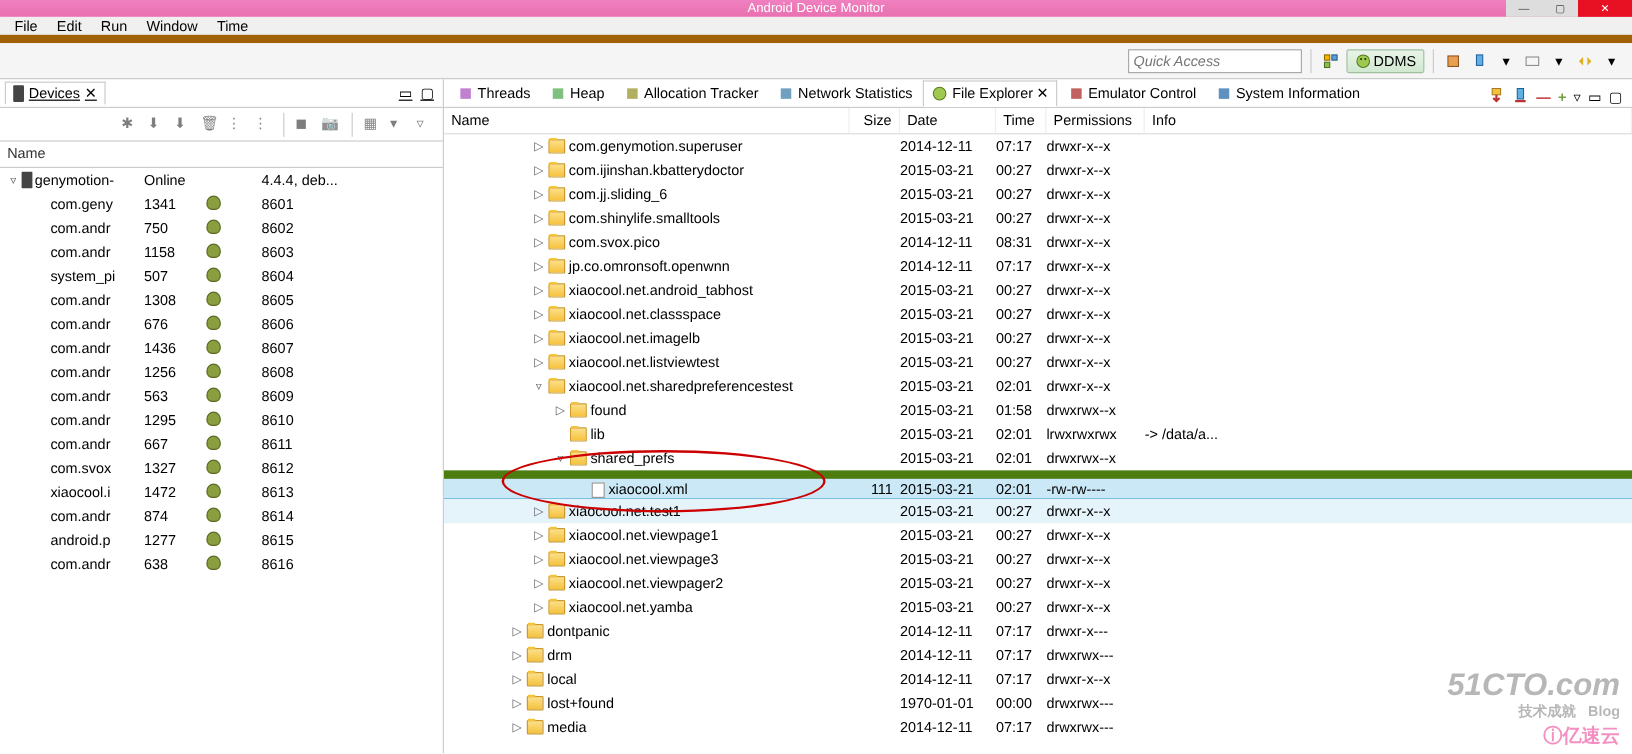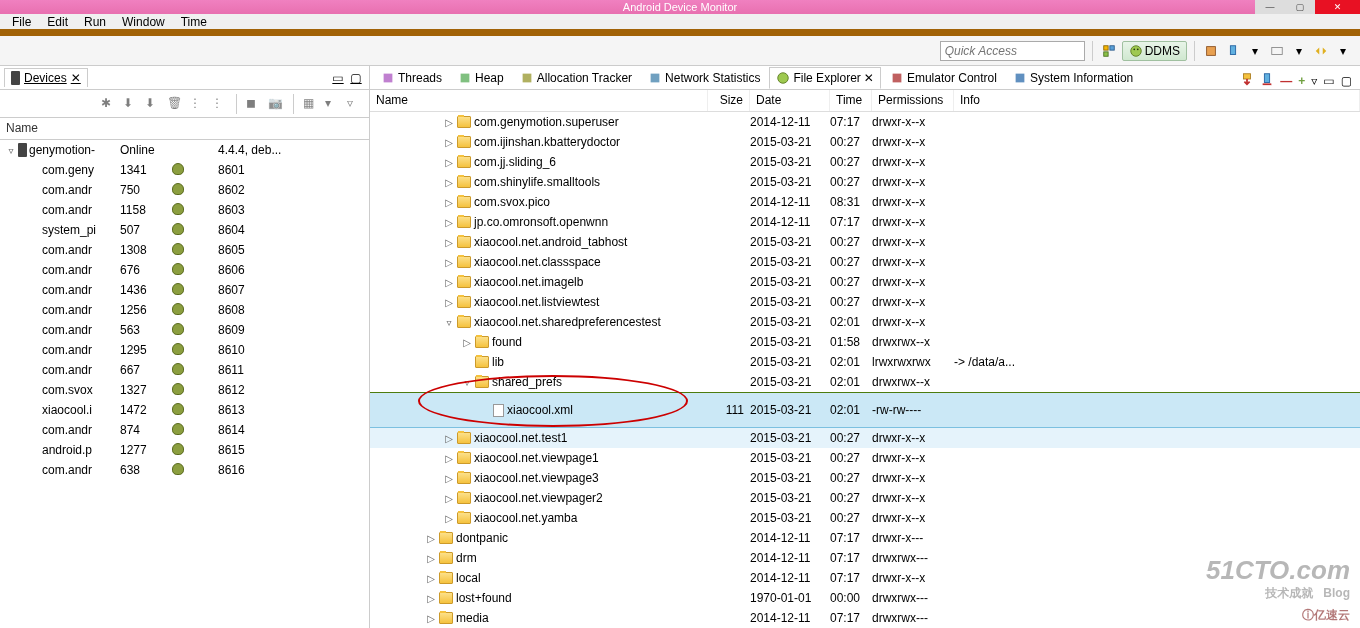--- a/index.html
+++ b/index.html
@@ -40,39 +40,39 @@
 .fheader { height: 22px; display: flex; border-bottom: 1px solid #ddd; }
 .fheader div { padding: 3px 6px; border-right: 1px solid #eee; }
 .fh-name { width: 338px; }
 .fh-size { width: 42px; text-align: right; }
 .fh-date { width: 80px; }
 .fh-time { width: 42px; }
 .fh-perm { width: 82px; }
 .fh-info { flex: 1; }
 .ftree { flex: 1; overflow: hidden; }
 .frow { display: flex; height: 20px; align-items: center; }
-.frow.sel { background: #cbe8f6; border-top: 1px solid #4d7c0f; border-bottom: 1px solid #7cc0e0; height: 36px; }
+.frow.sel { background: #cbe8f6; border-top: 7px solid #4d7c0f; border-bottom: 1px solid #7cc0e0; height: 24px; align-items: flex-end; }
 .frow.hl { background: #e5f3fb; }
 .fn { width: 338px; display: flex; align-items: center; gap: 3px; overflow: hidden; white-space: nowrap; }
 .fsize { width: 42px; text-align: right; padding-right: 6px; }
 .fdate { width: 80px; }
 .ftime { width: 42px; }
 .fperm { width: 82px; }
 .finfo { flex: 1; }
 .tw { display: inline-block; width: 10px; text-align: center; color: #666; font-size: 10px; }
 .folder-icon { display: inline-block; width: 14px; height: 12px; background: linear-gradient(#fce08a, #f5c23e); border-radius: 1px; border: 1px solid #cc9a2a; position: relative; }
 .folder-icon::before { content: ''; position: absolute; top: -3px; left: 0; width: 6px; height: 3px; background: #f5c23e; border-radius: 1px 1px 0 0; }
 .file-icon { display: inline-block; width: 11px; height: 13px; background: #fff; border: 1px solid #999; position: relative; }
 .phone-icon { display: inline-block; width: 9px; height: 14px; background: #444; border-radius: 1px; }
 .bug-icon { display: inline-block; width: 12px; height: 12px; background: #8b9e3f; border-radius: 50% 50% 40% 40%; border: 1px solid #5a6b1f; }
 .circle-ellipse { position: absolute; border: 2px solid #c00; border-radius: 50%; pointer-events: none; }
 .watermark { position: absolute; right: 10px; font-weight: bold; color: #888; opacity: 0.6; pointer-events: none; }
 .wm1 { bottom: 42px; font-size: 26px; font-family: Arial; font-style: italic; }
 .wm2 { bottom: 26px; font-size: 12px; }
-.wm3 { bottom: 4px; font-size: 12px; color: #7f1d1d; }
+.wm3 { bottom: 4px; font-size: 16px; color: #ec4899; }
 svg.sicon { width: 14px; height: 14px; }
 </style>
 </head>
 <body>
 
 <div class="titlebar">
   <span class="title">Android Device Monitor</span>
   <div class="winbtns">
     <div class="winbtn">—</div>
     <div class="winbtn">▢</div>

